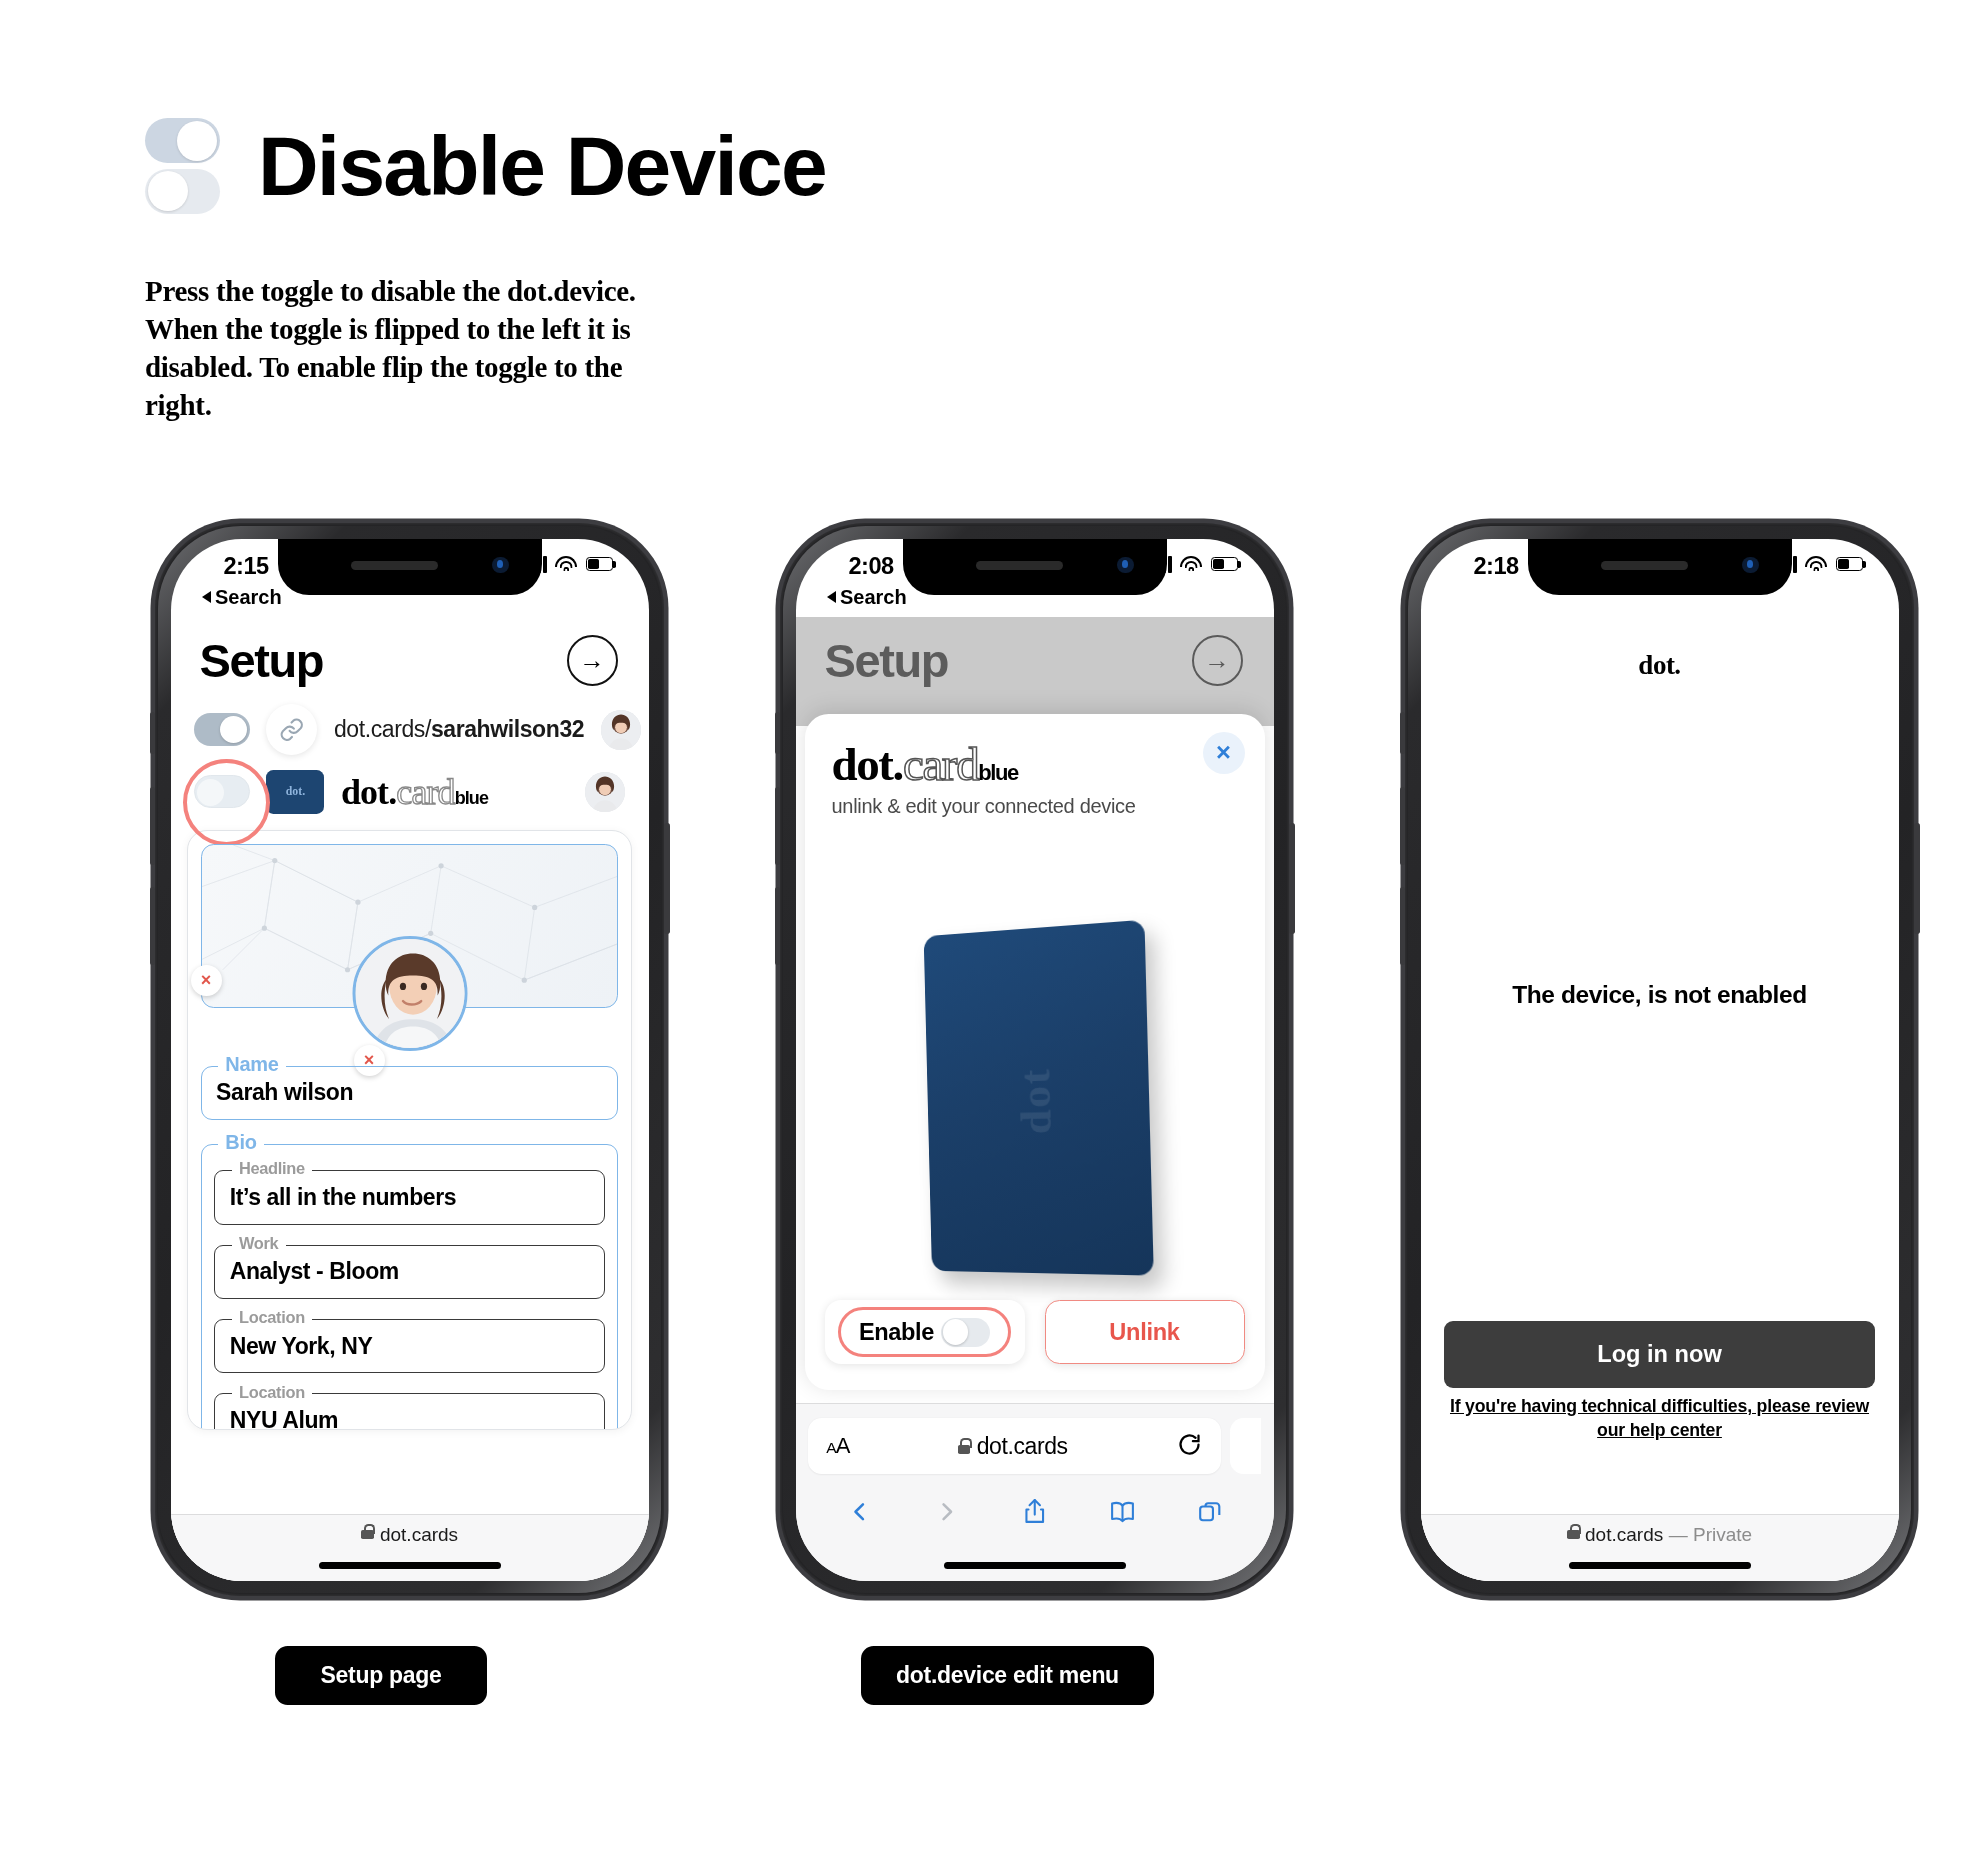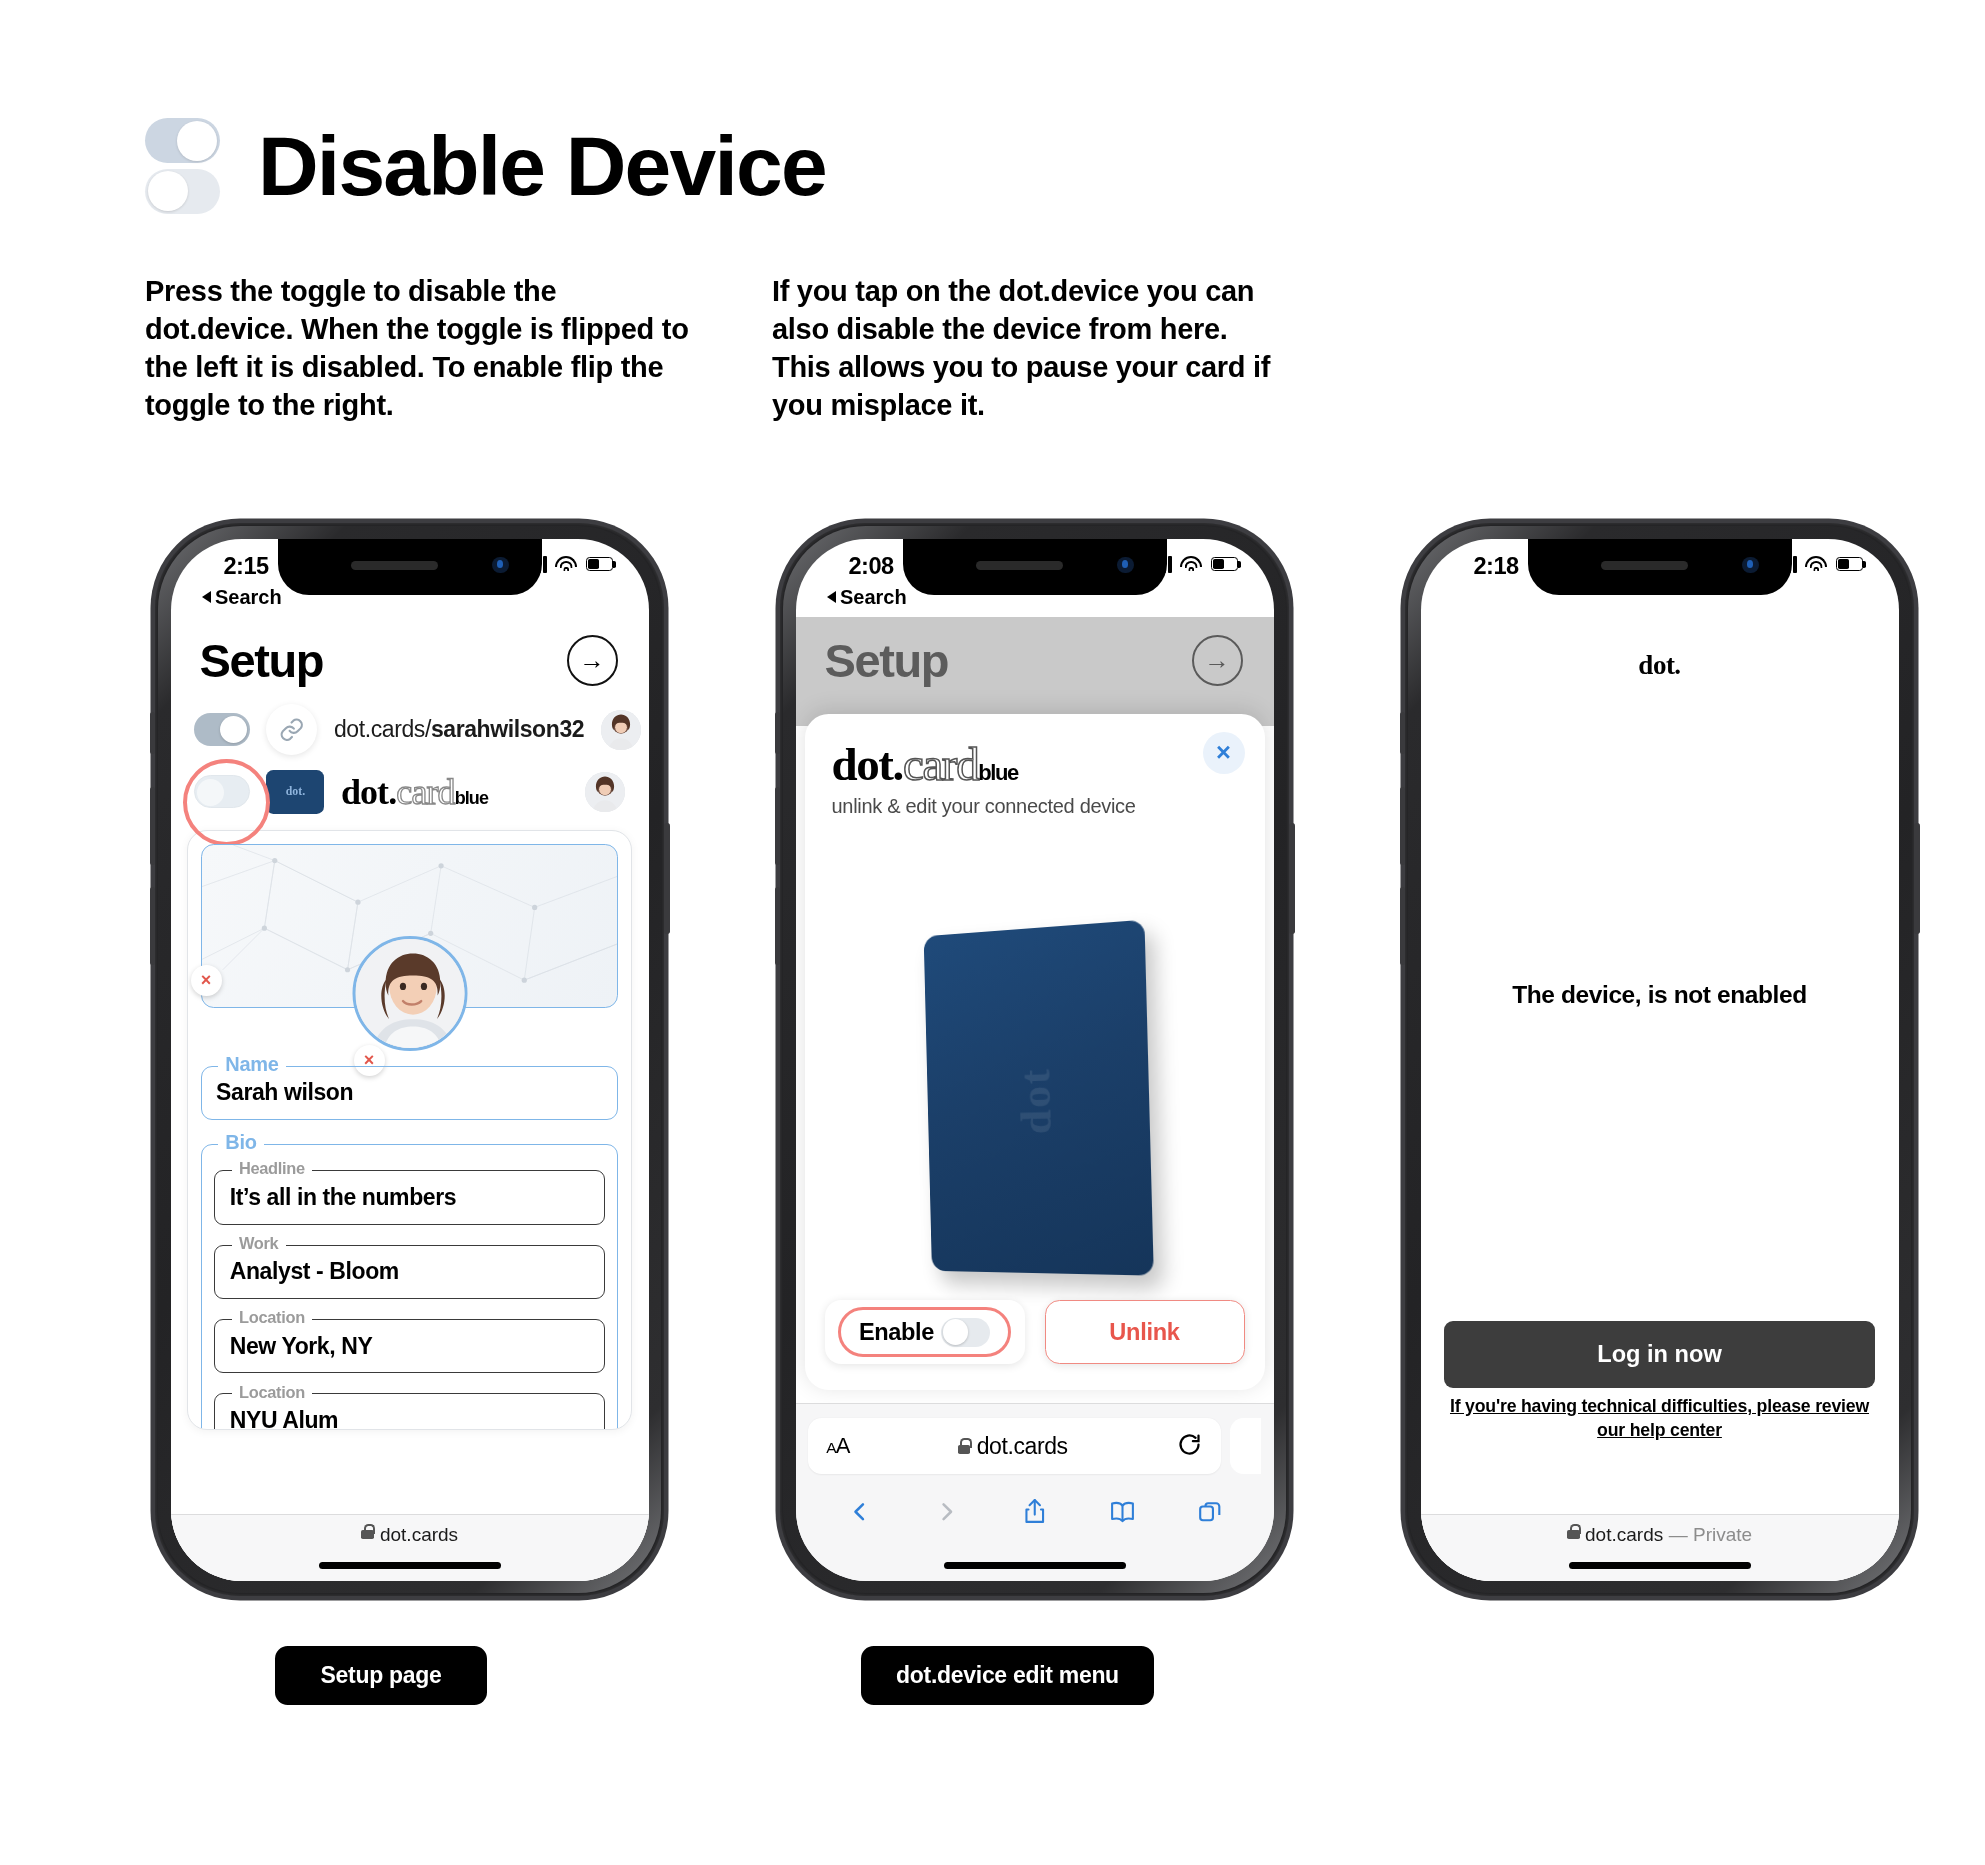--- a/index.html
+++ b/index.html
@@ -19,21 +19,21 @@
   .hdr-tg.on  { background: #ccd6e2; }
   .hdr-tg.off { background: #e6eaef; }
   .hdr-tg .knob { position: absolute; top: 2.7px; width: 40px; height: 40px; border-radius: 50%; background: #fff; box-shadow: 0 0.9px 2.7px rgba(0,0,0,.14); }
   .hdr-tg.on  .knob { right: 2.7px; }
   .hdr-tg.off .knob { left: 2.7px; }
   .page-title { font-size: 84px; font-weight: 700; letter-spacing: -1.8px; line-height: 1; }
 
   
   .captions { position: absolute; left: 0; top: 273px; width: 1986px; display: flex; }
   .cap-col { padding: 0 27px; }
-  .cap-col.c1 { width: 600px; margin-left: 118px; }
+  .cap-col.c1 { width: 600px; margin-left: 118px; font-family: Liberation Serif, serif; }
   .cap-col.c2 { width: 564px; margin-left: 27px; }
   .cap-col.c3 { width: 582px; margin-left: 55px; }
   .cap-text { font-size: 29px; font-weight: 700; line-height: 1.31; letter-spacing: -0.3px; }
 
   
   .phones { position: absolute; top: 523px; left: 14px; width: 1986px; height: 1091px; }
   .phone {
     position: absolute; width: 509px; height: 1073px;
     border-radius: 85px; background: #1b1b1d;
     box-shadow: 0 0 0 4.5px #3d3d41, inset 0 0 7.3px rgba(255,255,255,.18);
@@ -194,23 +194,20 @@
     <div class="hdr-tg off">
         <span class="knob"></span>
       </div>
   </div>
   <h1 class="page-title">Disable Device</h1>
 </div>
 
 <div class="captions">
   <div class="cap-col c1">
     <p class="cap-text">Press the toggle to disable the dot.device. When the toggle is flipped to the left it is disabled. To enable flip the toggle to the right.</p>
-  </div>
-  <div class="cap-col c2">
-    <p class="cap-text">If you tap on the dot.device you can also disable the device from here. This allows you to pause your card if you misplace it.</p>
   </div>
 </div>
 
 <div class="phones">
 
   <div class="phone p1">
     <span class="btn-side btn-l1"></span>
     <span class="btn-side btn-l2"></span>
     <span class="btn-side btn-l3"></span>
     <span class="btn-side btn-r1"></span>

